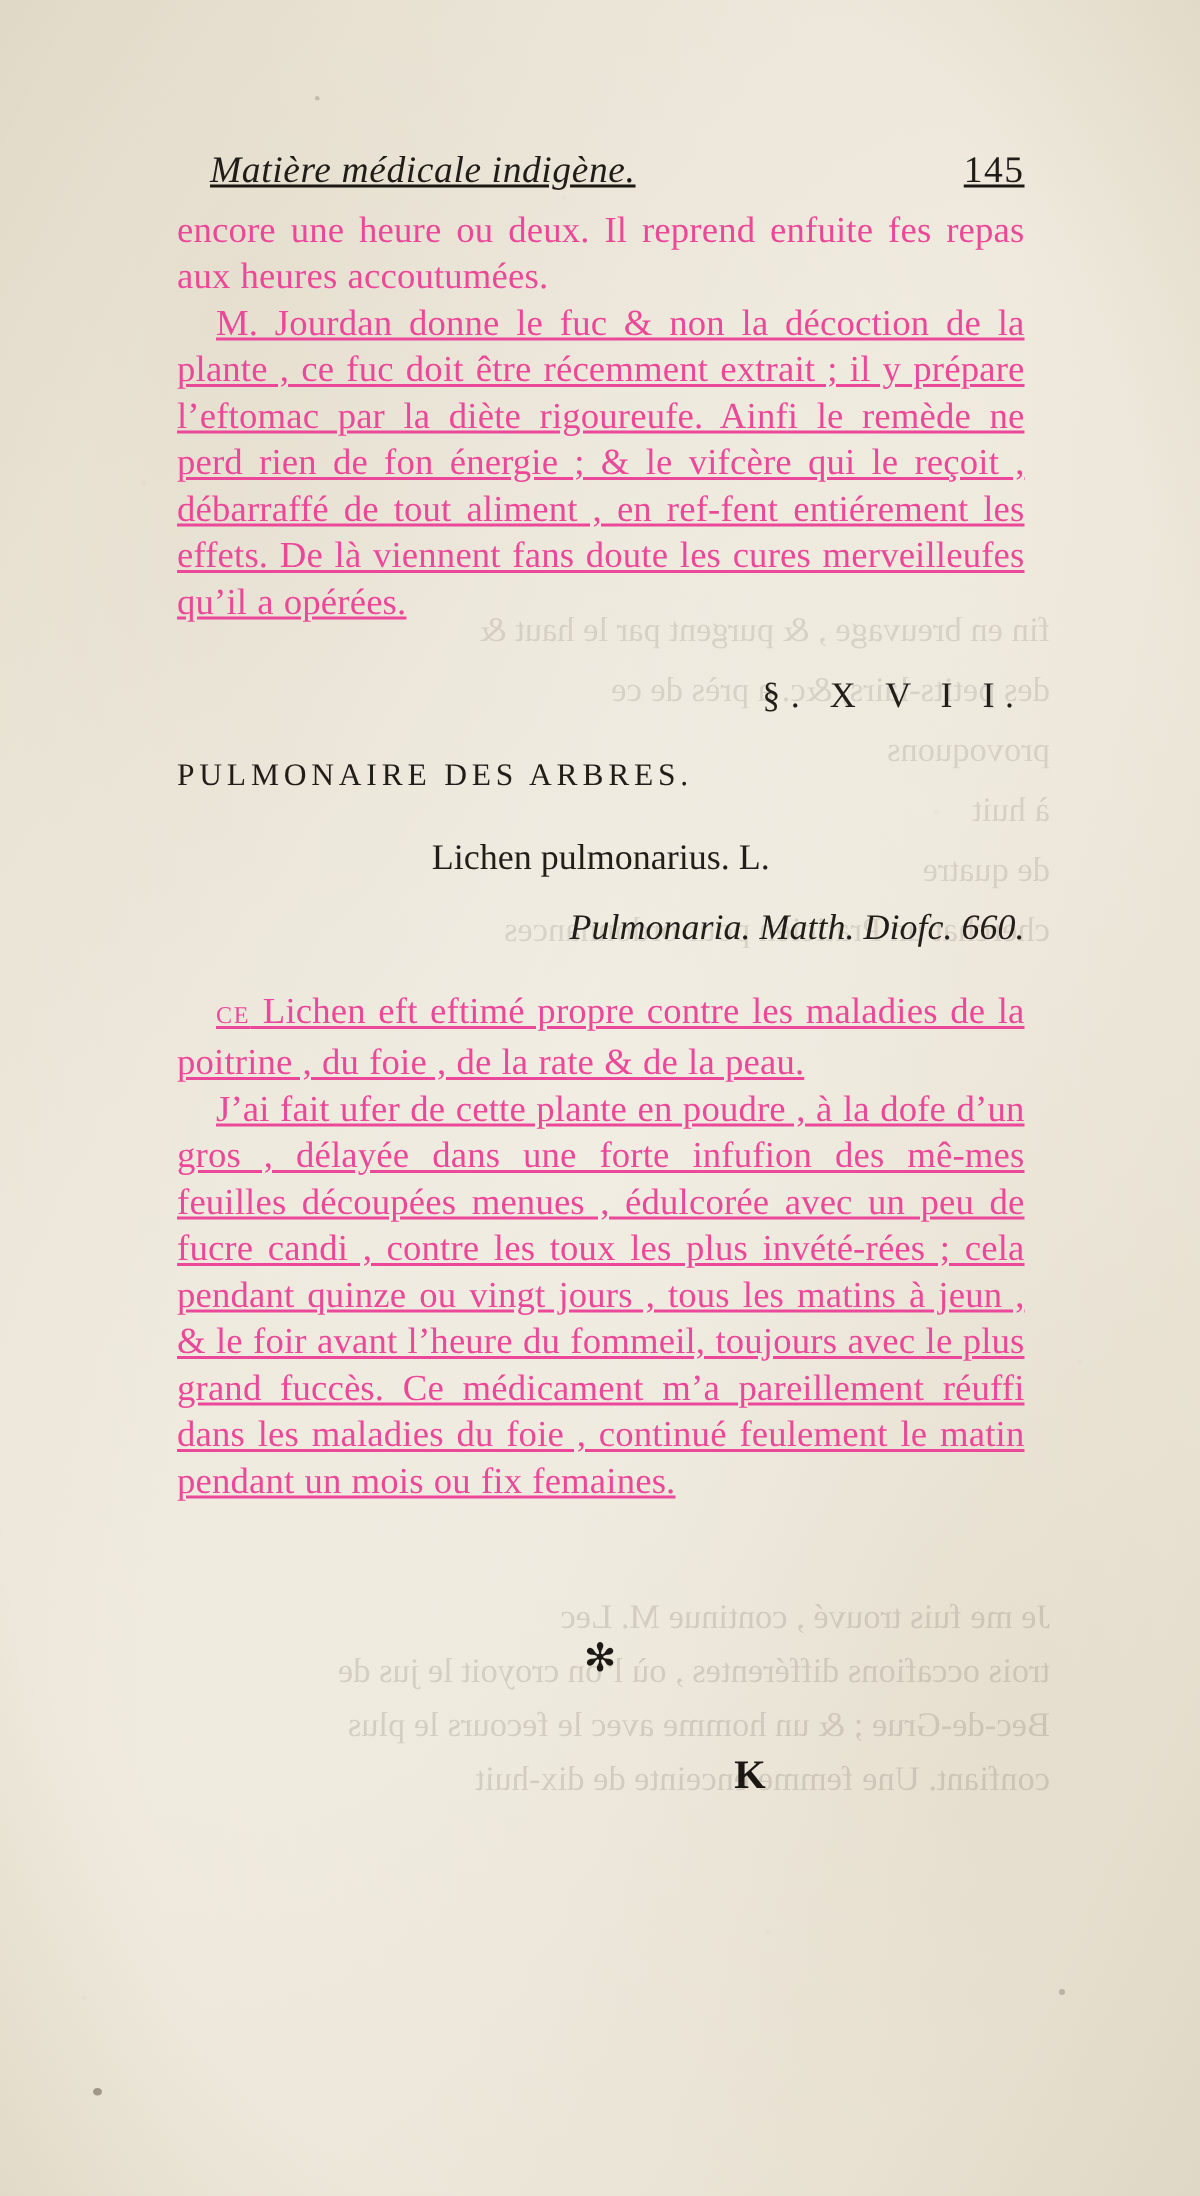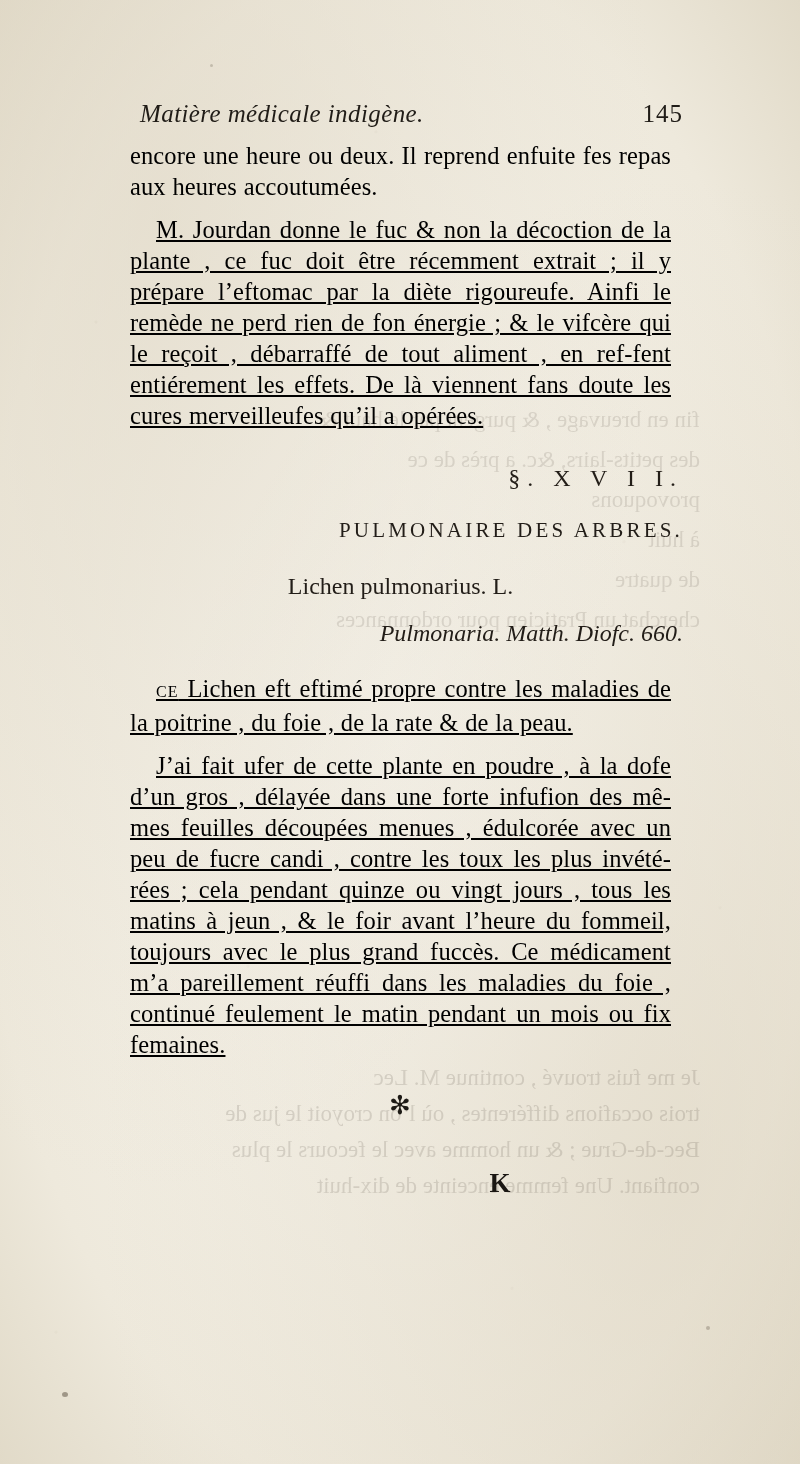--- a/index.html
+++ b/index.html
@@ -54,59 +54,60 @@
     color: #1b1814;
   }
 
   
   .runhead {
     display: flex;
     align-items: baseline;
     justify-content: space-between;
     margin-bottom: 10px;
     padding-left: 22px;
+    text-decoration: underline;
   }
   .runhead .title {
     font-style: italic;
     font-size: 25px;
     letter-spacing: 0.4px;
     color: #201c17;
   }
   .runhead .folio {
     font-size: 25px;
     letter-spacing: 1px;
     color: #201c17;
     text-align: right;
   }
 
   p.para {
-    margin: 12px;
+    margin: 0;
     font-size: 24.5px;
     line-height: 31px;
     text-align: justify;
     text-justify: inter-word;
-    color: #000000;
+    color: #ec4899;
     letter-spacing: 0.1px;
     word-spacing: 0.5px;
   }
   p.indent {
     text-indent: 26px;
     text-decoration: underline;
   }
 
   .section-mark {
     text-align: right;
     font-size: 24px;
     letter-spacing: 7px;
     margin: 34px 0 26px 0;
     color: #231e18;
   }
 
   .heading-caps {
-    text-align: right;
+    text-align: left;
     font-size: 21px;
     letter-spacing: 3.2px;
     margin: 0 0 30px 0;
     color: #221d18;
   }
 
   .binomial {
     text-align: center;
     font-size: 24px;
     margin: 0 0 20px 0;

